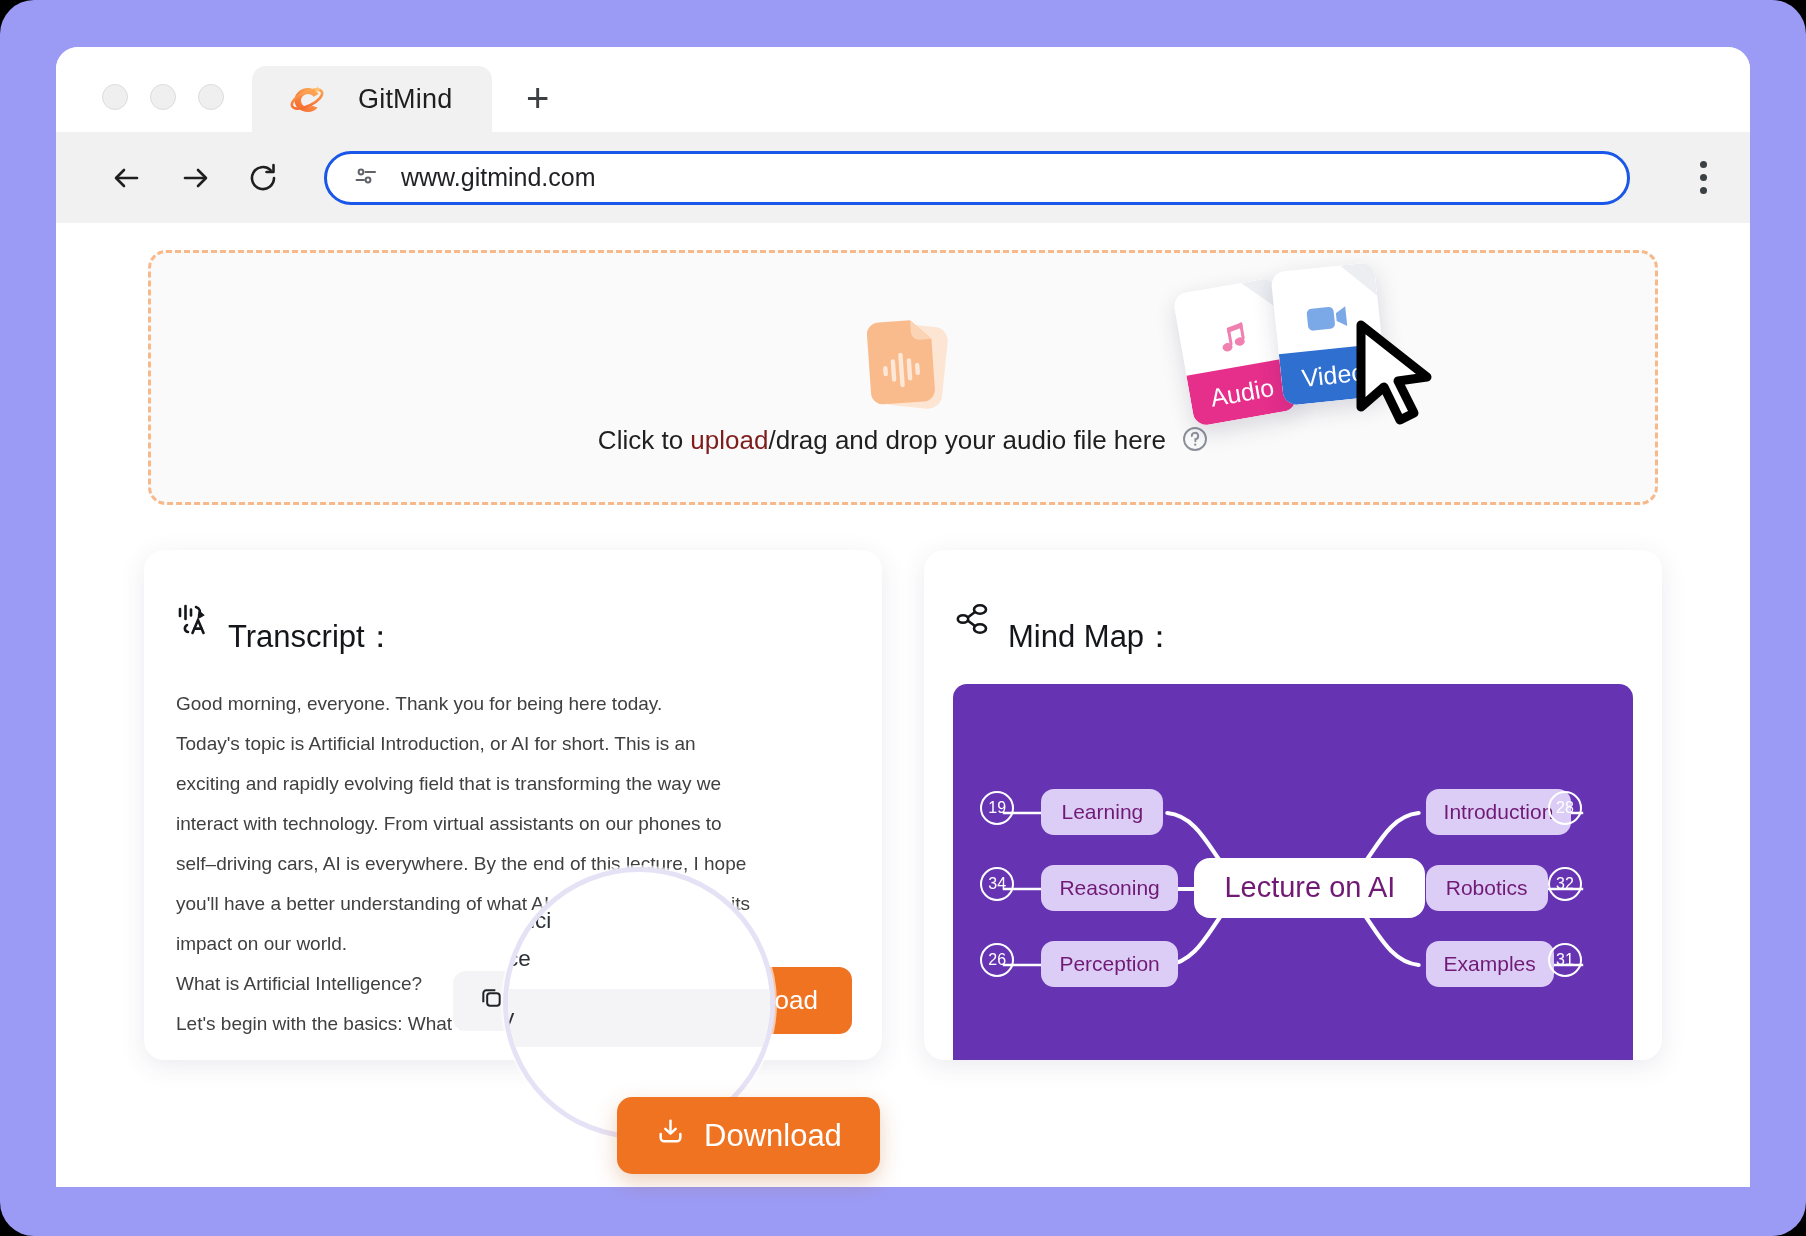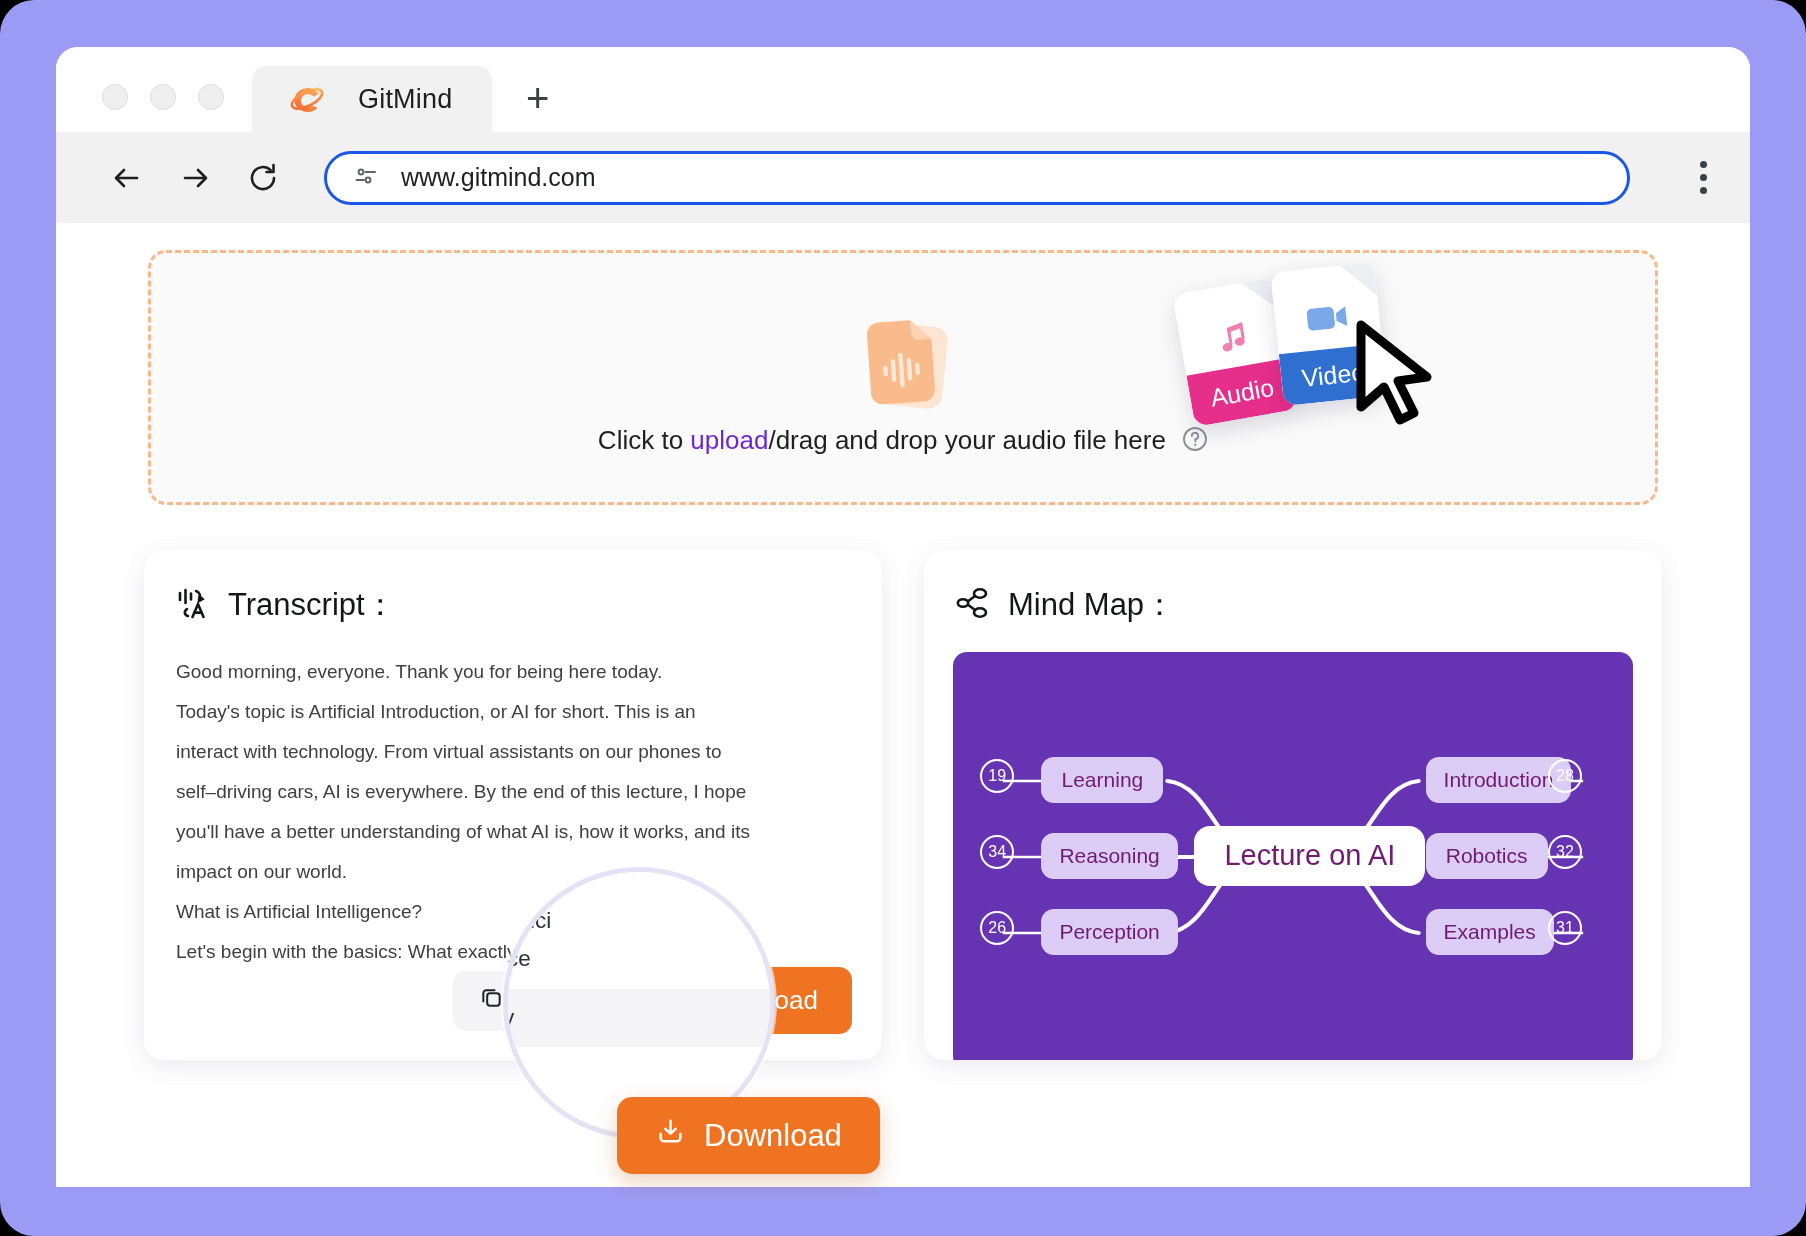--- a/index.html
+++ b/index.html
@@ -131,21 +131,21 @@
     width: 96px; height: 102px;
   }
   .drop-text {
     position: absolute;
     left: 0; right: 0;
     top: 172px;
     text-align: center;
     font-size: 26px;
     color: #1f1f1f;
   }
-  .drop-text .lnk { color: #6d28d9; }
+  .drop-text .lnk { color: #7f1d1d; }
   .help-icon {
     display: inline-block;
     vertical-align: -3px;
     margin-left: 9px;
   }
 
   
   .filecards {
     position: absolute;
     right: 180px; top: 10px;
@@ -207,20 +207,21 @@
   .panel-head {
     display: flex;
     align-items: center;
     gap: 16px;
     margin-bottom: 26px;
   }
   .panel-title {
     font-size: 31px;
     color: #14161a;
     font-weight: 500;
+    margin-top: 32px;
   }
   .transcript-body { padding: 0 2px; }
   .tline {
     font-size: 19px;
     color: #404040;
     line-height: 40px;
   }
 
   
   .actions {
@@ -484,20 +485,21 @@
                 <path d="M18.5 33l5.5-13 5.5 13"></path>
                   <path d="M20.6 28.6h6.8"></path>
               </svg>
             </span>
             <span class="panel-title">Transcript：</span>
           </div>
 
           <div class="transcript-body">
             <div class="tline">Good morning, everyone. Thank you for being here today.</div>
             <div class="tline">Today's topic is Artificial Introduction, or AI for short. This is an</div>
+            <div class="tline">exciting and rapidly evolving field that is transforming the way we</div>
             <div class="tline">interact with technology. From virtual assistants on our phones to</div>
             <div class="tline">self–driving cars, AI is everywhere. By the end of this lecture, I hope</div>
             <div class="tline">you'll have a better understanding of what AI is, how it works, and its</div>
             <div class="tline">impact on our world.</div>
             <div class="tline">What is Artificial Intelligence?</div>
             <div class="tline">Let's begin with the basics: What exactly is Artificial Intelligence?</div>
 
           </div>
 
           <div class="actions">

